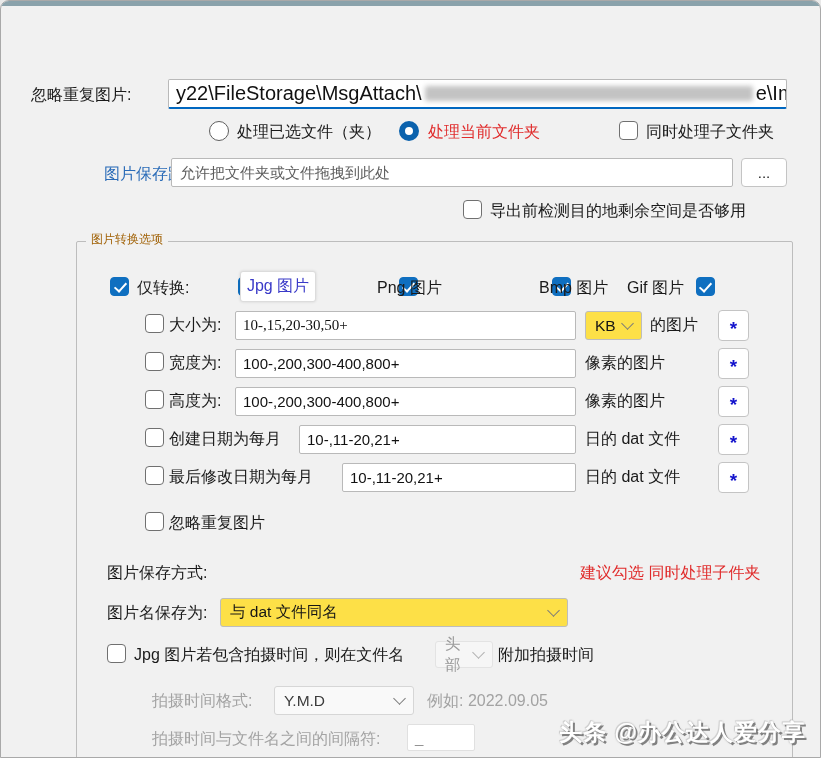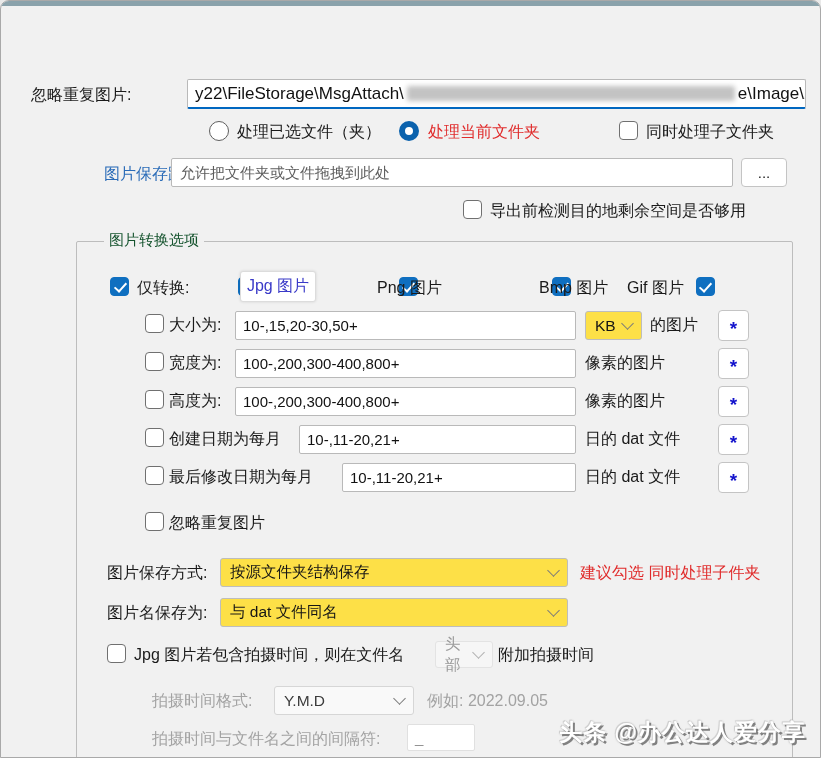--- a/index.html
+++ b/index.html
@@ -34,21 +34,21 @@
   .cb.on{background:#0f6fc0;border-color:#0f6fc0;position:relative;}
   .cb.on::after{content:"";position:absolute;left:5.5px;top:1.5px;width:5px;height:10px;
       border:solid #fff;border-width:0 2.2px 2.2px 0;transform:rotate(42deg);}
   .radio{display:inline-block;width:20px;height:20px;box-sizing:border-box;border:1.5px solid #5f5f5f;
       border-radius:50%;background:#fff;}
   .radio.on{border:6px solid #0b62ad;background:#fff;}
 
   .field{position:absolute;background:#fff;border:1px solid #b9b9b9;border-radius:2px;
          font-size:15px;color:#111;display:flex;align-items:center;padding:0 7px;box-sizing:border-box;
          white-space:nowrap;overflow:hidden;}
-  .path-field{border-bottom:2px solid #0067c0;font-size:17px;margin-left:19px;}
+  .path-field{border-bottom:2px solid #0067c0;font-size:20px;}
   .blur-bar{display:inline-block;width:328px;height:15px;background:#c3c3c3;filter:blur(2.5px);
             border-radius:2px;margin:0 3px;flex:0 0 auto;}
   .caret{display:inline-block;width:1.5px;height:19px;background:#000;margin-left:1px;}
   input.real{position:absolute;background:#fff;border:1px solid #b9b9b9;border-radius:2px;
          font-size:15px;color:#111;box-sizing:border-box;padding:0 8px;font-family:"Liberation Sans",sans-serif;outline:none;}
   input.real::placeholder{color:#5d5d5d;opacity:1;}
 
   .btn{position:absolute;background:#fff;border:1px solid #c4c4c4;border-radius:4px;
        display:flex;align-items:center;justify-content:center;font-size:15px;color:#222;box-sizing:border-box;}
   .star-btn{color:#1414cc;font-size:19px;font-weight:bold;padding-top:6px;}
@@ -56,21 +56,21 @@
   .dd{position:absolute;background:#fde047;border:1px solid #bdbdbd;border-radius:3px;display:flex;
       align-items:center;padding:0 9px;font-size:15.5px;color:#151515;box-sizing:border-box;}
   .chev{width:8px;height:8px;border-right:1.7px solid #7a7a7a;border-bottom:1.7px solid #7a7a7a;
         transform:rotate(45deg);margin-left:auto;margin-top:-4px;flex:0 0 auto;}
   .dd.disabled{background:#f6f6f6;border-color:#e3e3e3;color:#9a9a9a;}
   .dd.disabled .chev{border-color:#b0b0b0;}
   .dd.semi{background:#f9f9f9;border-color:#d6d6d6;justify-content:space-between;}
 
   .groupbox{position:absolute;left:75px;top:240px;width:717px;height:525px;border:1px solid #bdbdbd;
             border-radius:2px;box-sizing:border-box;}
-  .group-title{position:absolute;top:-11px;left:27px;background:#f1f1f1;padding:0 5px;font-size:15px;color:#14532d;}
+  .group-title{position:absolute;top:-11px;left:9px;background:#f1f1f1;padding:0 5px;font-size:12px;color:#a16207;}
 
   .jpg-box{position:absolute;background:#fff;border:1px solid #dcdcdc;border-radius:3px;
            box-shadow:0 0 3px rgba(0,0,0,0.12);display:flex;align-items:center;justify-content:center;
            font-size:16px;color:#3a3ac8;box-sizing:border-box;}
 
   .watermark{position:absolute;right:14px;top:716px;font-size:23px;font-weight:bold;color:#ffffff;
              letter-spacing:1px;white-space:nowrap;
              text-shadow:2px 2px 0 #818181, -1px -1px 0 #cfcfcf, 0 0 2px #9a9a9a;text-align:center;}
 </style>
 </head>
@@ -113,21 +113,21 @@
     <span class="cb on abs" style="left:275px;top:35px;"></span>
     <div class="abs lbl" style="left:300px;top:36px;">Png 图片</div>
     <span class="cb on abs" style="left:405px;top:35px;"></span>
     <div class="abs lbl" style="left:430px;top:36px;margin-left:32px;">Bmp 图片</div>
     <span class="cb on abs" style="left:525px;top:35px;"></span>
     <div class="abs lbl" style="left:550px;top:36px;">Gif 图片</div>
 
     
     <span class="cb abs" style="left:68px;top:72px;"></span>
     <div class="abs lbl" style="left:92px;top:73px;">大小为:</div>
-    <div class="field" style="left:158px;top:69px;width:341px;height:29px;">
+    <div class="field" style="left:158px;top:69px;width:341px;height:29px;font-family:Liberation Serif, serif;">
       <span>10-,15,20-30,50+</span>
     </div>
     <div class="dd" style="left:508px;top:69px;width:57px;height:29px;">
       <span>KB</span>
       <span class="chev"></span>
     </div>
     <div class="abs lbl" style="left:573px;top:73px;">的图片</div>
     <div class="btn star-btn" style="left:641px;top:68px;width:31px;height:31px;">*</div>
 
     
@@ -165,24 +165,20 @@
     </div>
     <div class="abs lbl" style="left:508px;top:225px;">日的 dat 文件</div>
     <div class="btn star-btn" style="left:641px;top:220px;width:31px;height:31px;">*</div>
 
     
     <span class="cb abs" style="left:68px;top:270px;"></span>
     <div class="abs lbl" style="left:92px;top:271px;">忽略重复图片</div>
 
     
     <div class="abs lbl" style="left:30px;top:321px;">图片保存方式:</div>
-    <div class="dd" style="left:143px;top:316px;width:348px;height:29px;">
-      <span>按源文件夹结构保存</span>
-      <span class="chev"></span>
-    </div>
     <div class="abs lbl lbl-red" style="left:503px;top:321px;">建议勾选 同时处理子件夹</div>
 
     
     <div class="abs lbl" style="left:30px;top:361px;">图片名保存为:</div>
     <div class="dd" style="left:143px;top:356px;width:348px;height:29px;">
       <span>与 dat 文件同名</span>
       <span class="chev"></span>
     </div>
 
     

